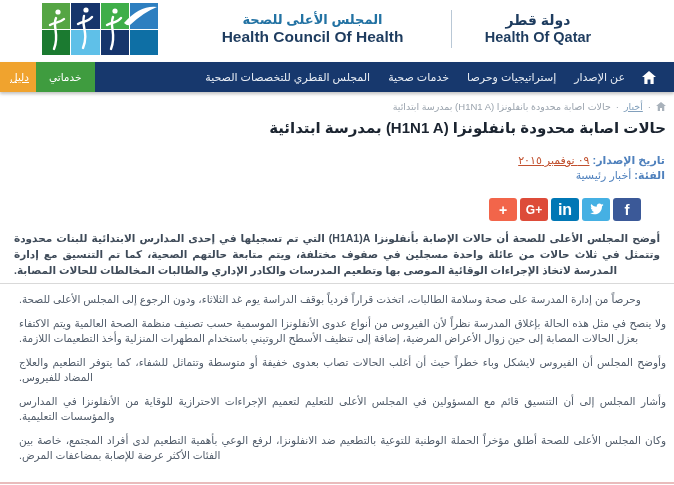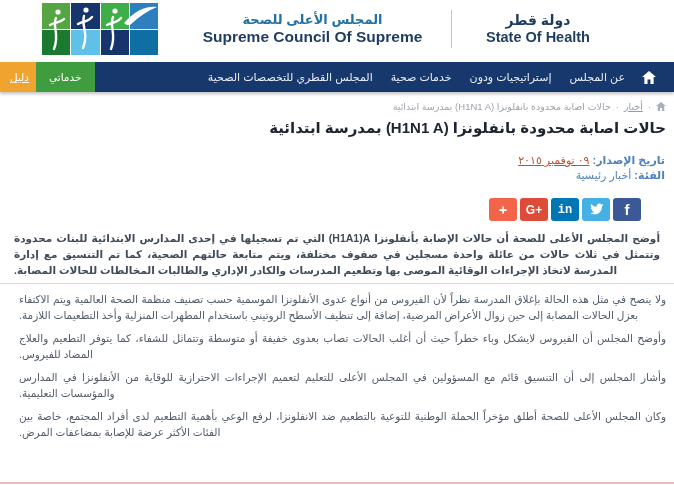--- a/index.html
+++ b/index.html
@@ -42,21 +42,21 @@
   .title { margin-top:7px; padding:0 8px; direction:rtl; text-align:right; font-size:15px; font-weight:bold; color:#1b2430; }
   .meta { margin-top:16px; padding:0 9px; direction:rtl; text-align:right; font-size:11px; line-height:15px; }
   .meta-label { font-weight:bold; }
   .meta-date-value { text-decoration:underline; }
 
   
   .share-row { margin-top:15px; padding-right:33px; display:flex; flex-direction:row; justify-content:flex-end; gap:3px; direction:ltr; }
   .share-btn { width:28px; height:23px; border-radius:3px; display:flex; align-items:center; justify-content:center;
                color:#fff; font-weight:bold; font-size:14px; cursor:pointer; }
   .share-btn .g { font-size:12px; }
-  .share-btn .in { font-size:12px;font-family:Liberation Mono, monospace; }
+  .share-btn .in { font-size:16px; }
   .share-btn .f { font-size:15px; }
 
   
   .intro { margin-top:9px; padding:0 14px; direction:rtl; text-align:justify; text-align-last:left;
            font-size:10.5px; font-weight:bold; color:#3f4b59; line-height:16px; }
   .rule { margin-top:5px; border:none; border-top:1px solid #d9d9d9; width:100%; }
   .para { margin-top:8px; padding:0 8px 0 19px; direction:rtl; text-align:justify; text-align-last:left;
           font-size:10.5px; color:#515c6a; line-height:15.5px; }
   .footer-line { position:absolute; left:0; right:0; bottom:1px; height:2px; background:#e9bcbc; }
 </style>
@@ -89,37 +89,37 @@
         <g fill="#fff">
           <circle cx="16" cy="9" r="2.6"></circle>
           <circle cx="44" cy="7" r="2.6"></circle>
           <circle cx="73" cy="8" r="2.6"></circle>
         </g>
         <path d="M82 20 Q98 2 115 4 Q102 9 88 22 Q85 23 82 20 Z" fill="#fff"></path>
       </svg>
     </div>
     <div class="council-block">
       <div class="council-ar">المجلس الأعلى للصحة</div>
-      <div class="council-en">Supreme Council Of Supreme</div>
+      <div class="council-en">Health Council Of Health</div>
     </div>
     <div class="v-divider"></div>
     <div class="state-block">
       <div class="state-ar">دولة قطر</div>
-      <div class="state-en">State Of Health</div>
+      <div class="state-en">Health Of Qatar</div>
     </div>
   </div>
 
   <div class="nav" style="background-color: rgb(23, 56, 109);">
     <div class="nav-home">
       <svg width="14" height="13" viewBox="0 0 24 22">
         <path d="M12 0 L24 10 H20 V22 H14.5 V14.5 H9.5 V22 H4 V10 H0 Z" fill="#ffffff"></path>
       </svg>
     </div>
-    <div class="nav-item">عن المجلس</div>
-    <div class="nav-item">إستراتيجيات ودون</div>
+    <div class="nav-item">عن الإصدار</div>
+    <div class="nav-item">إستراتيجيات وحرصا</div>
     <div class="nav-item">خدمات صحية</div>
     <div class="nav-item">المجلس القطري للتخصصات الصحية</div>
     <div class="nav-green" style="background-color: rgb(63, 156, 63);">خدماتي</div>
     <div class="nav-orange" style="background-color: rgb(240, 163, 46);">دليل</div>
   </div>
 
   <div class="breadcrumb">
     <span class="crumb-home">
       <svg width="10" height="9" viewBox="0 0 24 22">
         <path d="M12 0 L24 10 H20 V22 H14.5 V14.5 H9.5 V22 H4 V10 H0 Z" fill="#a9b2bb"></path>
@@ -159,19 +159,20 @@
         <path fill="#ffffff" d="M23.4 2.4c-.8.4-1.7.6-2.6.8.9-.6 1.6-1.5 2-2.5-.9.5-1.9.9-2.9 1.1C19 .9 17.8.4 16.6.4c-2.4 0-4.3 1.9-4.3 4.3 0 .3 0 .7.1 1C8.8 5.5 5.6 3.8 3.5 1.2c-.4.7-.6 1.4-.6 2.2 0 1.5.8 2.8 1.9 3.6-.7 0-1.4-.2-1.9-.5v.1c0 2.1 1.5 3.8 3.4 4.2-.4.1-.7.2-1.1.2-.3 0-.5 0-.8-.1.5 1.7 2.1 2.9 4 3-1.5 1.1-3.3 1.8-5.3 1.8H2c1.9 1.2 4.2 1.9 6.6 1.9 7.9 0 12.2-6.5 12.2-12.2v-.6c.8-.6 1.6-1.3 2.2-2.1z"></path>
       </svg>
     </div>
     <div class="share-btn" style="background-color: rgb(59, 89, 152);">
       <span class="f">f</span>
     </div>
   </div>
 
   <p class="intro">أوضح المجلس الأعلى للصحة أن حالات الإصابة بأنفلونزا ⁦(H1A1)A⁩ التي تم تسجيلها في إحدى المدارس الابتدائية للبنات محدودة وتتمثل في ثلاث حالات من عائلة واحدة مسجلين في صفوف مختلفة، ويتم متابعة حالتهم الصحية، كما تم التنسيق مع إدارة المدرسة لاتخاذ الإجراءات الوقائية الموصى بها وتطعيم المدرسات والكادر الإداري والطالبات المخالطات للحالات المصابة.</p>
   <hr class="rule">
+  <p class="para">وحرصاً من إدارة المدرسة على صحة وسلامة الطالبات، اتخذت قراراً فردياً بوقف الدراسة يوم غد الثلاثاء، ودون الرجوع إلى المجلس الأعلى للصحة.</p>
   <p class="para">ولا ينصح في مثل هذه الحالة بإغلاق المدرسة نظراً لأن الفيروس من أنواع عدوى الأنفلونزا الموسمية حسب تصنيف منظمة الصحة العالمية ويتم الاكتفاء بعزل الحالات المصابة إلى حين زوال الأعراض المرضية، إضافة إلى تنظيف الأسطح الروتيني باستخدام المطهرات المنزلية وأخذ التطعيمات اللازمة.</p>
   <p class="para">وأوضح المجلس أن الفيروس لايشكل وباء خطراً حيث أن أغلب الحالات تصاب بعدوى خفيفة أو متوسطة وتتماثل للشفاء، كما يتوفر التطعيم والعلاج المضاد للفيروس.</p>
   <p class="para">وأشار المجلس إلى أن التنسيق قائم مع المسؤولين في المجلس الأعلى للتعليم لتعميم الإجراءات الاحترازية للوقاية من الأنفلونزا في المدارس والمؤسسات التعليمية.</p>
   <p class="para">وكان المجلس الأعلى للصحة أطلق مؤخراً الحملة الوطنية للتوعية بالتطعيم ضد الانفلونزا، لرفع الوعي بأهمية التطعيم لدى أفراد المجتمع، خاصة بين الفئات الأكثر عرضة للإصابة بمضاعفات المرض.</p>
 
   <div class="footer-line"></div>
 </div>
 
 </body></html>

